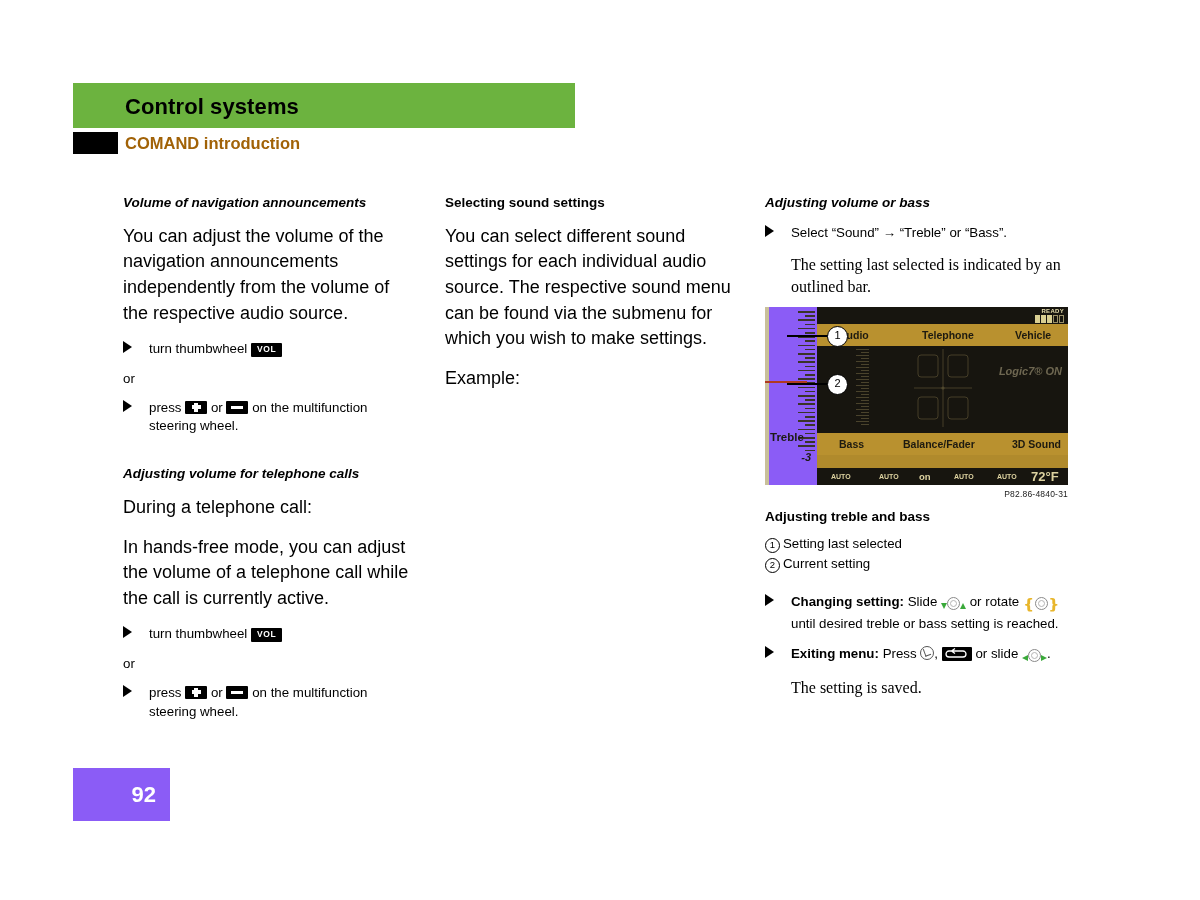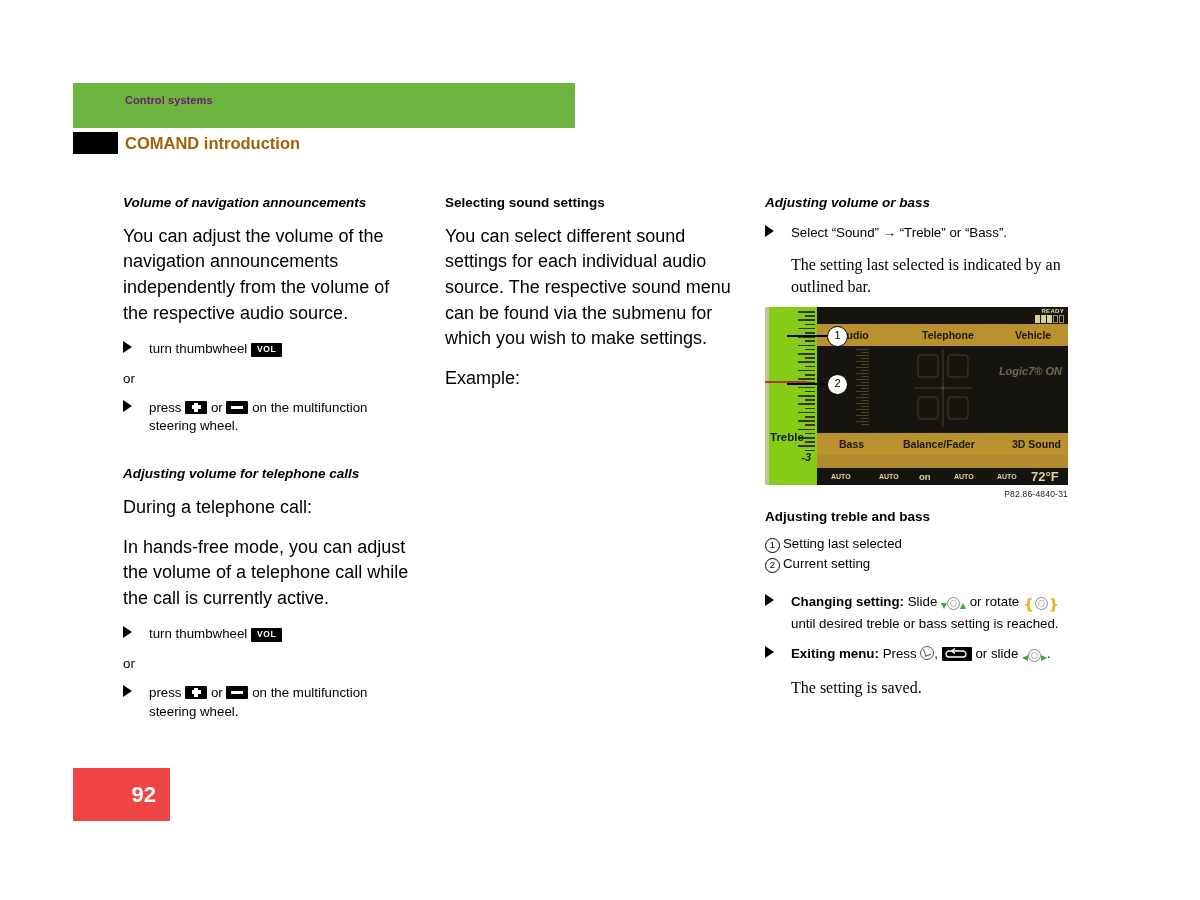--- a/index.html
+++ b/index.html
@@ -12,21 +12,21 @@
     position:relative;
   }
 
   
   .hdr-green{
     position:absolute;left:73px;top:83px;width:502px;height:45px;
     background:#6cb33f;
   }
   .hdr-green span{
     position:absolute;left:52px;top:11px;
-    font-size:11px;font-weight:bold;color:#701a75;letter-spacing:0.1px;
+    font-size:22px;font-weight:bold;color:#000000;letter-spacing:0.1px;
   }
   .hdr-black{
     position:absolute;left:73px;top:132px;width:45px;height:22px;
     background:#000000;
   }
   .hdr-sub{
     position:absolute;left:125px;top:134px;
     font-size:16.5px;font-weight:bold;color:#a16207;
   }
 
@@ -97,21 +97,21 @@
   }
   .legend-row{font-size:13.3px;line-height:1.55;margin:0;}
 
   
   .screen{
     position:absolute;left:765px;top:307px;width:303px;height:178px;
     background:#151310;overflow:hidden;
   }
   .scr-left{
     position:absolute;left:0;top:0;width:71px;height:178px;
-    background:#84cc16;
+    background:#8b5cf6;
   }
   .scr-left-edge{
     position:absolute;left:0;top:0;width:4px;height:178px;background:#c9c09a;
   }
   .tick-col{
     position:absolute;left:30px;top:4px;width:20px;height:144px;
   }
   .tick{position:absolute;right:0;height:1.6px;background:#3a3428;}
   .cur-line{
     position:absolute;left:-18px;top:74px;width:60px;height:2px;background:#b03a20;
@@ -229,21 +229,21 @@
     position:relative;vertical-align:-2px;
   }
   .press-ico::after{
     content:"";position:absolute;left:3px;top:1px;width:5px;height:7px;
     border-left:1.4px solid #555;border-bottom:1.4px solid #555;
     transform:rotate(-20deg);
   }
 
   
   .pagebox{
-    position:absolute;left:73px;top:768px;width:97px;height:53px;background:#ef4444;
+    position:absolute;left:73px;top:768px;width:97px;height:53px;background:#8b5cf6;
   }
   .pagebox span{
     position:absolute;right:14px;top:14px;
     font-size:22px;font-weight:bold;color:#ffffff;
   }
 </style>
 </head>
 <body>
 
 <div class="hdr-green">

